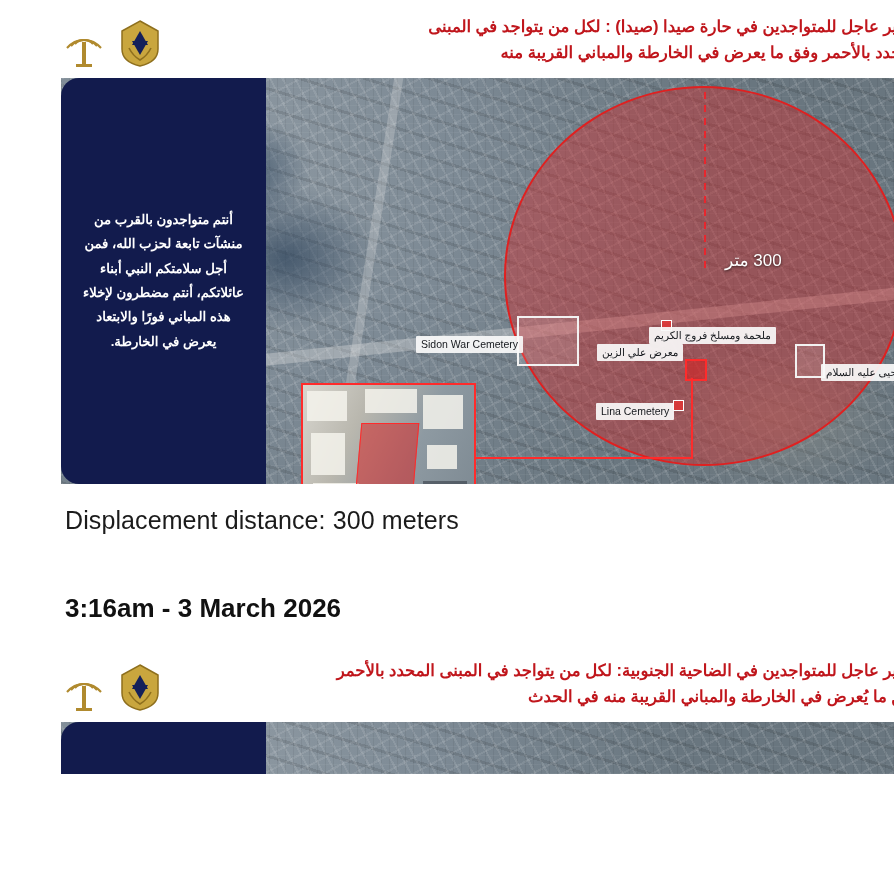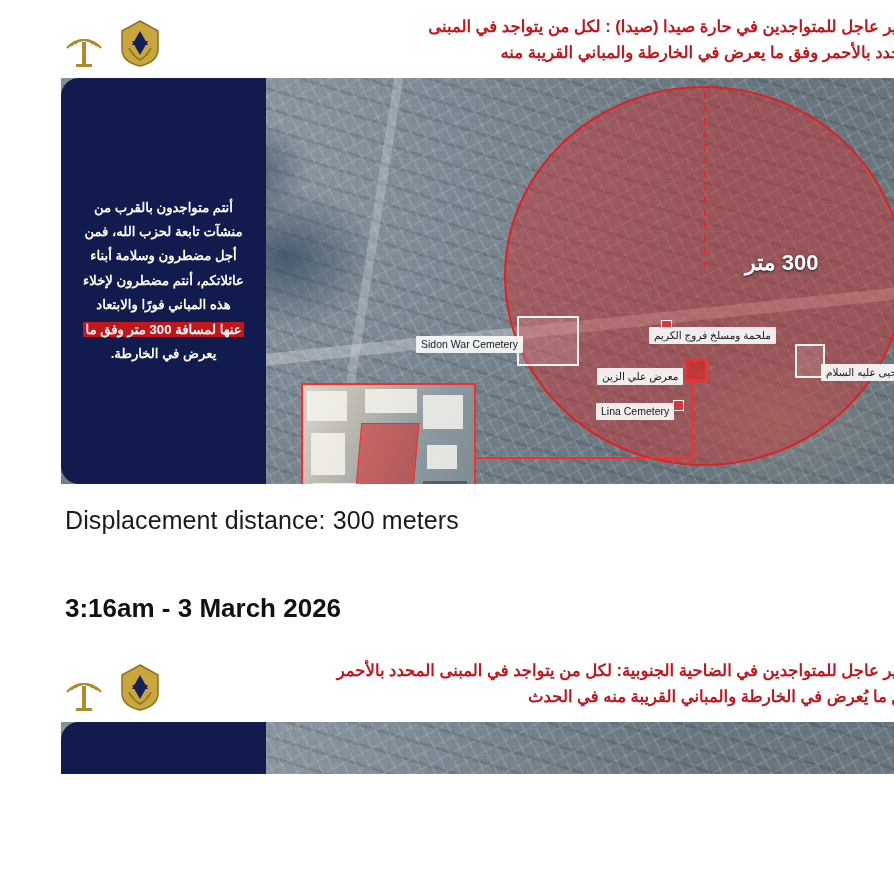--- a/index.html
+++ b/index.html
@@ -163,25 +163,25 @@
   .radius-line {
     position: absolute;
     left: 643px;
     top: 14px;
     width: 2px;
     height: 182px;
     background: repeating-linear-gradient(to bottom, #e8262d 0px, #e8262d 7px, rgba(0,0,0,0) 7px, rgba(0,0,0,0) 13px);
   }
   .radius-label {
     position: absolute;
-    left: 684px;
+    left: 664px;
     top: 172px;
     color: #ffffff;
-    font-size: 22px;
-    font-weight: bold;
+    font-size: 17px;
+    font-weight: normal;
     direction: rtl;
     text-shadow: 0 1px 3px rgba(0,0,0,0.7);
   }
 
   
   .target-box {
     position: absolute;
     left: 624px; top: 281px;
     width: 22px; height: 22px;
     border: 2px solid #ff2b2b;
@@ -352,32 +352,31 @@
         <div class="blk" style="left:62px; top:4px; width:52px; height:24px;"></div>
         <div class="blk" style="left:120px; top:10px; width:40px; height:34px;"></div>
         <div class="blk" style="left:124px; top:60px; width:30px; height:24px;"></div>
 
         <div class="shadow" style="left:120px; top:96px; width:44px; height:44px;"></div>
         <div class="redzone"></div>
       </div>
 
       <div class="chip" style="left:355px; top:258px;">Sidon War Cemetery</div>
       <div class="chip rtl" style="left:588px; top:249px;">ملحمة ومسلخ فروج الكريم</div>
-      <div class="chip rtl" style="left:536px; top:290px;">معرض علي الزين</div>
+      <div class="chip rtl" style="left:536px; top:266px;">معرض علي الزين</div>
       <div class="chip rtl" style="left:760px; top:286px;">مقام النبي يحيى عليه السلام</div>
       <div class="chip" style="left:535px; top:325px;">Lina Cemetery</div>
 
       <div class="navy-panel">
         <div class="navy-panel-text">
           <div>أنتم متواجدون بالقرب من</div>
           <div>منشآت تابعة لحزب الله، فمن</div>
-          <div>أجل مضطرون وسلامة أبناء</div>
+          <div>أجل سلامتكم النبي أبناء</div>
           <div>عائلاتكم، أنتم مضطرون لإخلاء</div>
           <div>هذه المباني فورًا والابتعاد</div>
-          <div><span class="hl">عنها لمسافة 300 متر وفق ما</span></div>
           <div>يعرض في الخارطة.</div>
         </div>
       </div>
     </div>
   </div>
 
   <div class="meta">
     <p>Displacement distance: 300 meters</p>
   </div>
 

